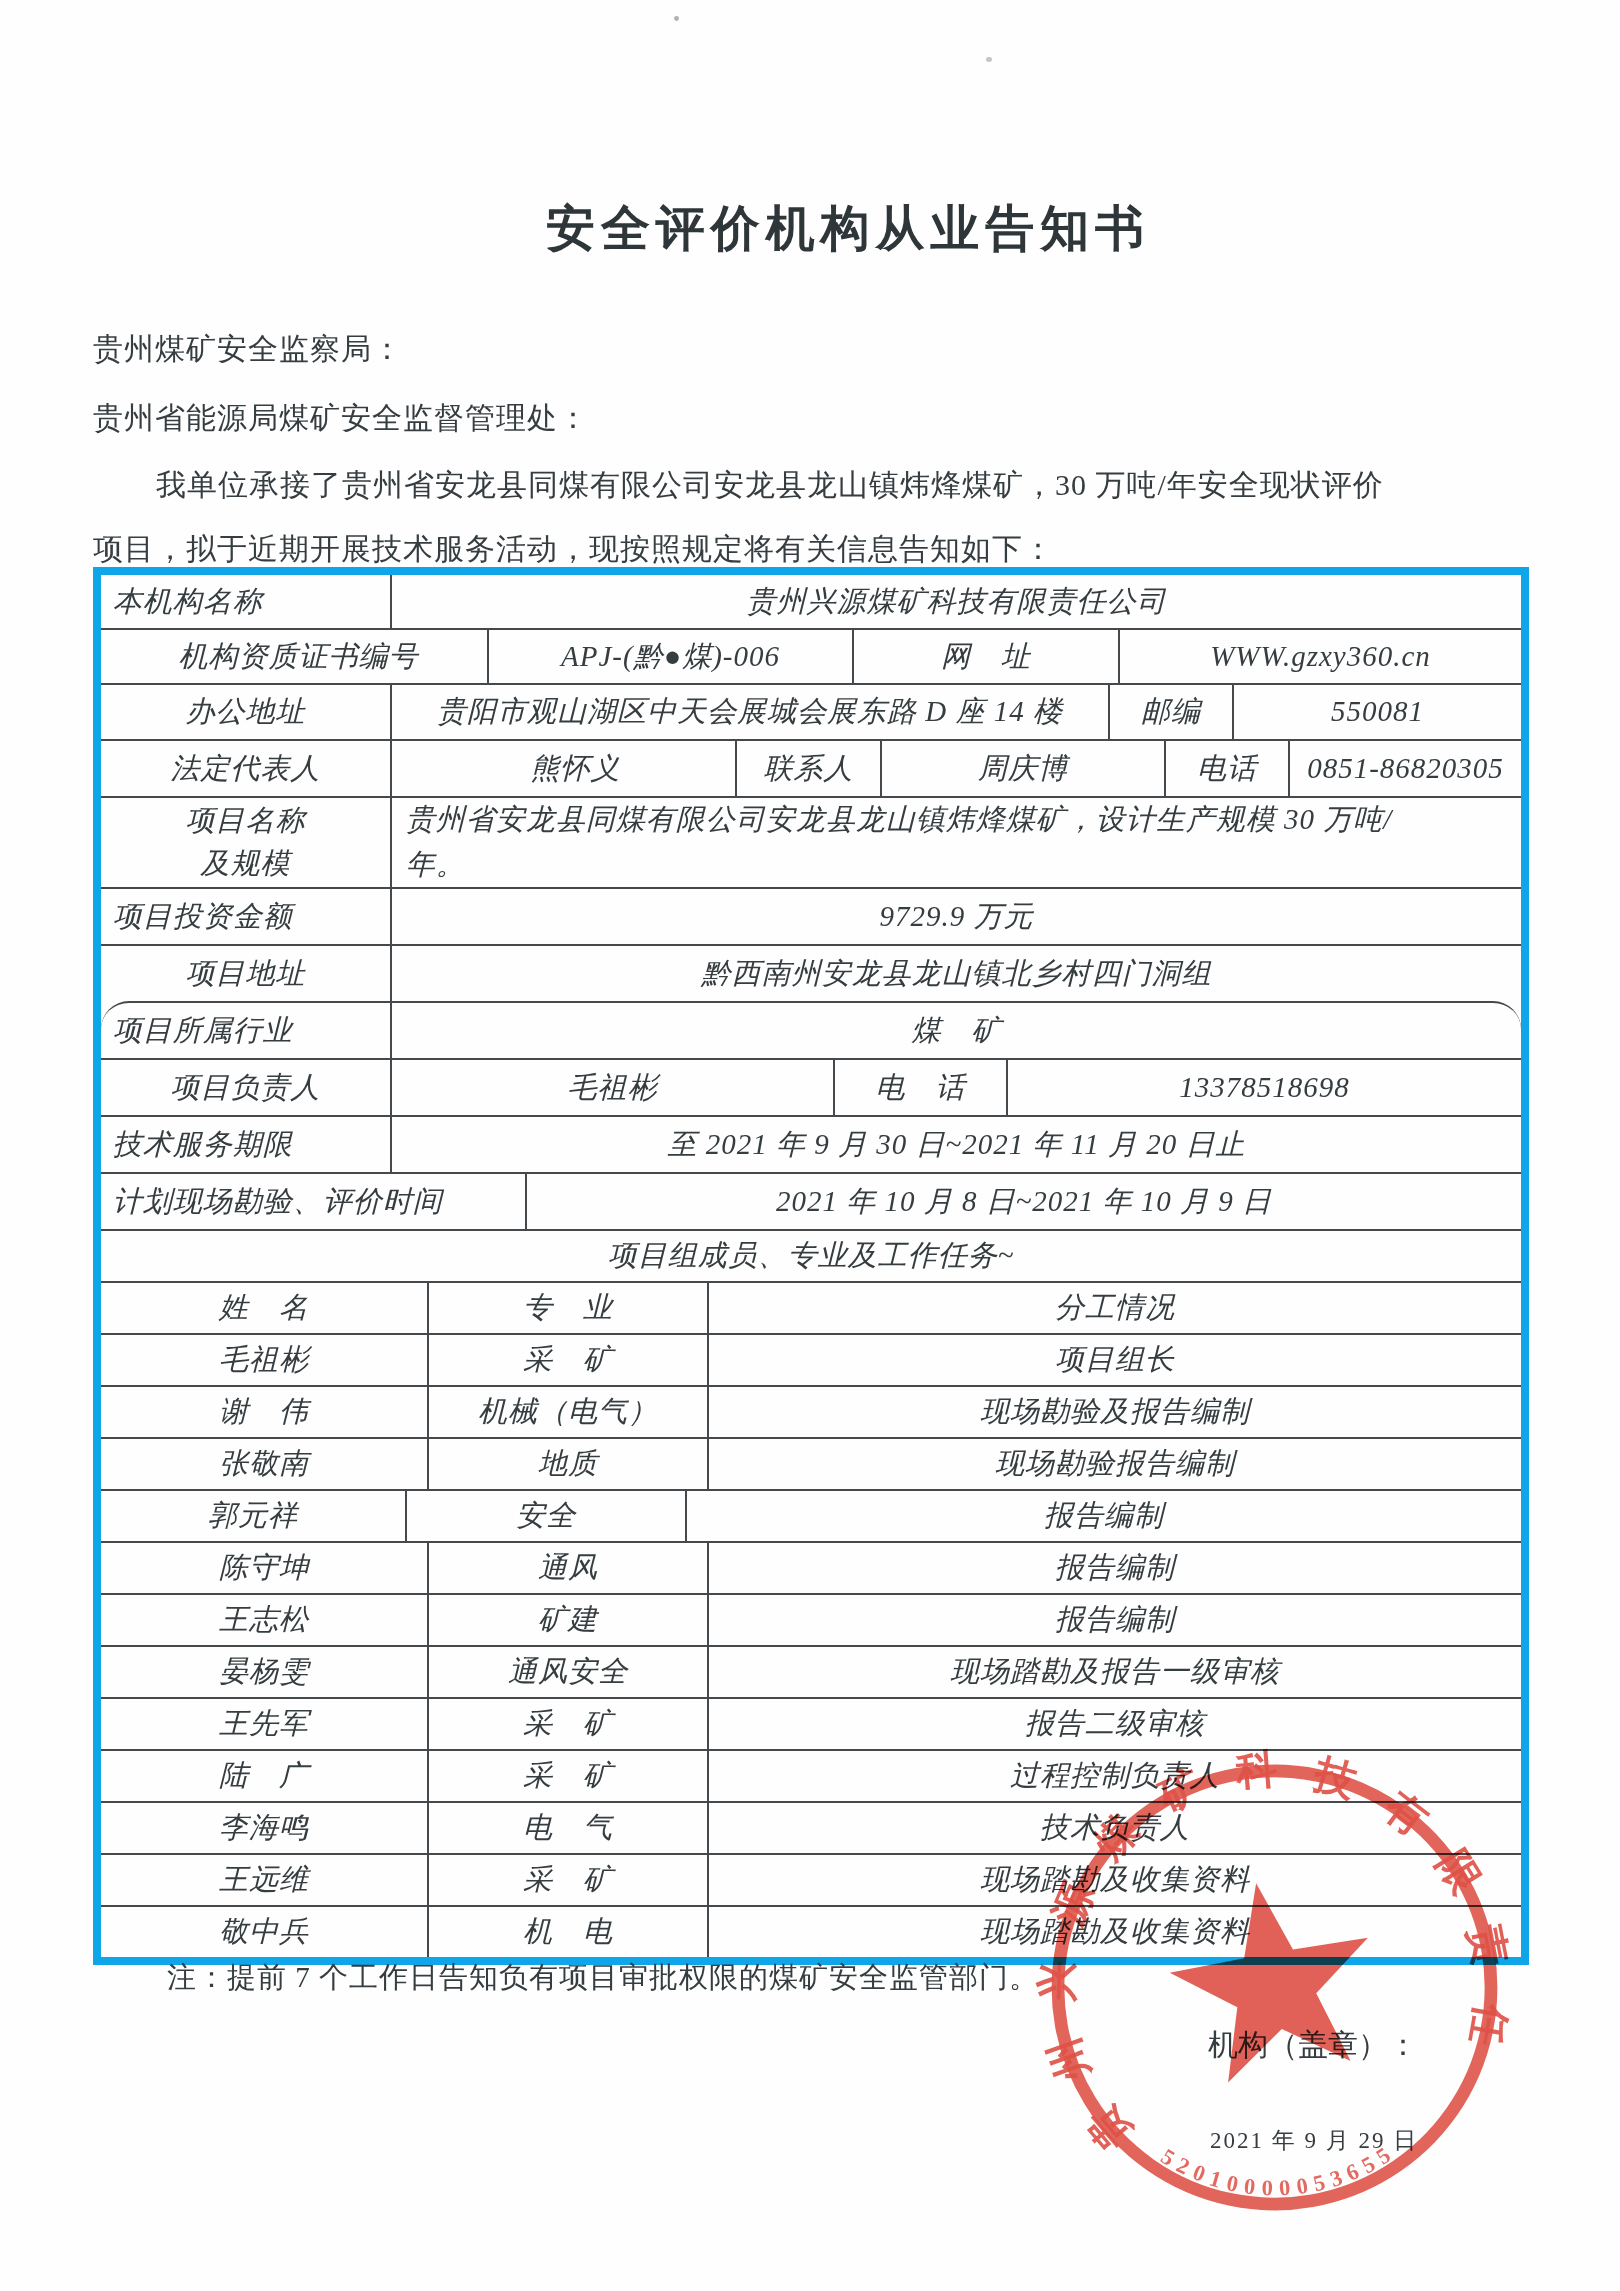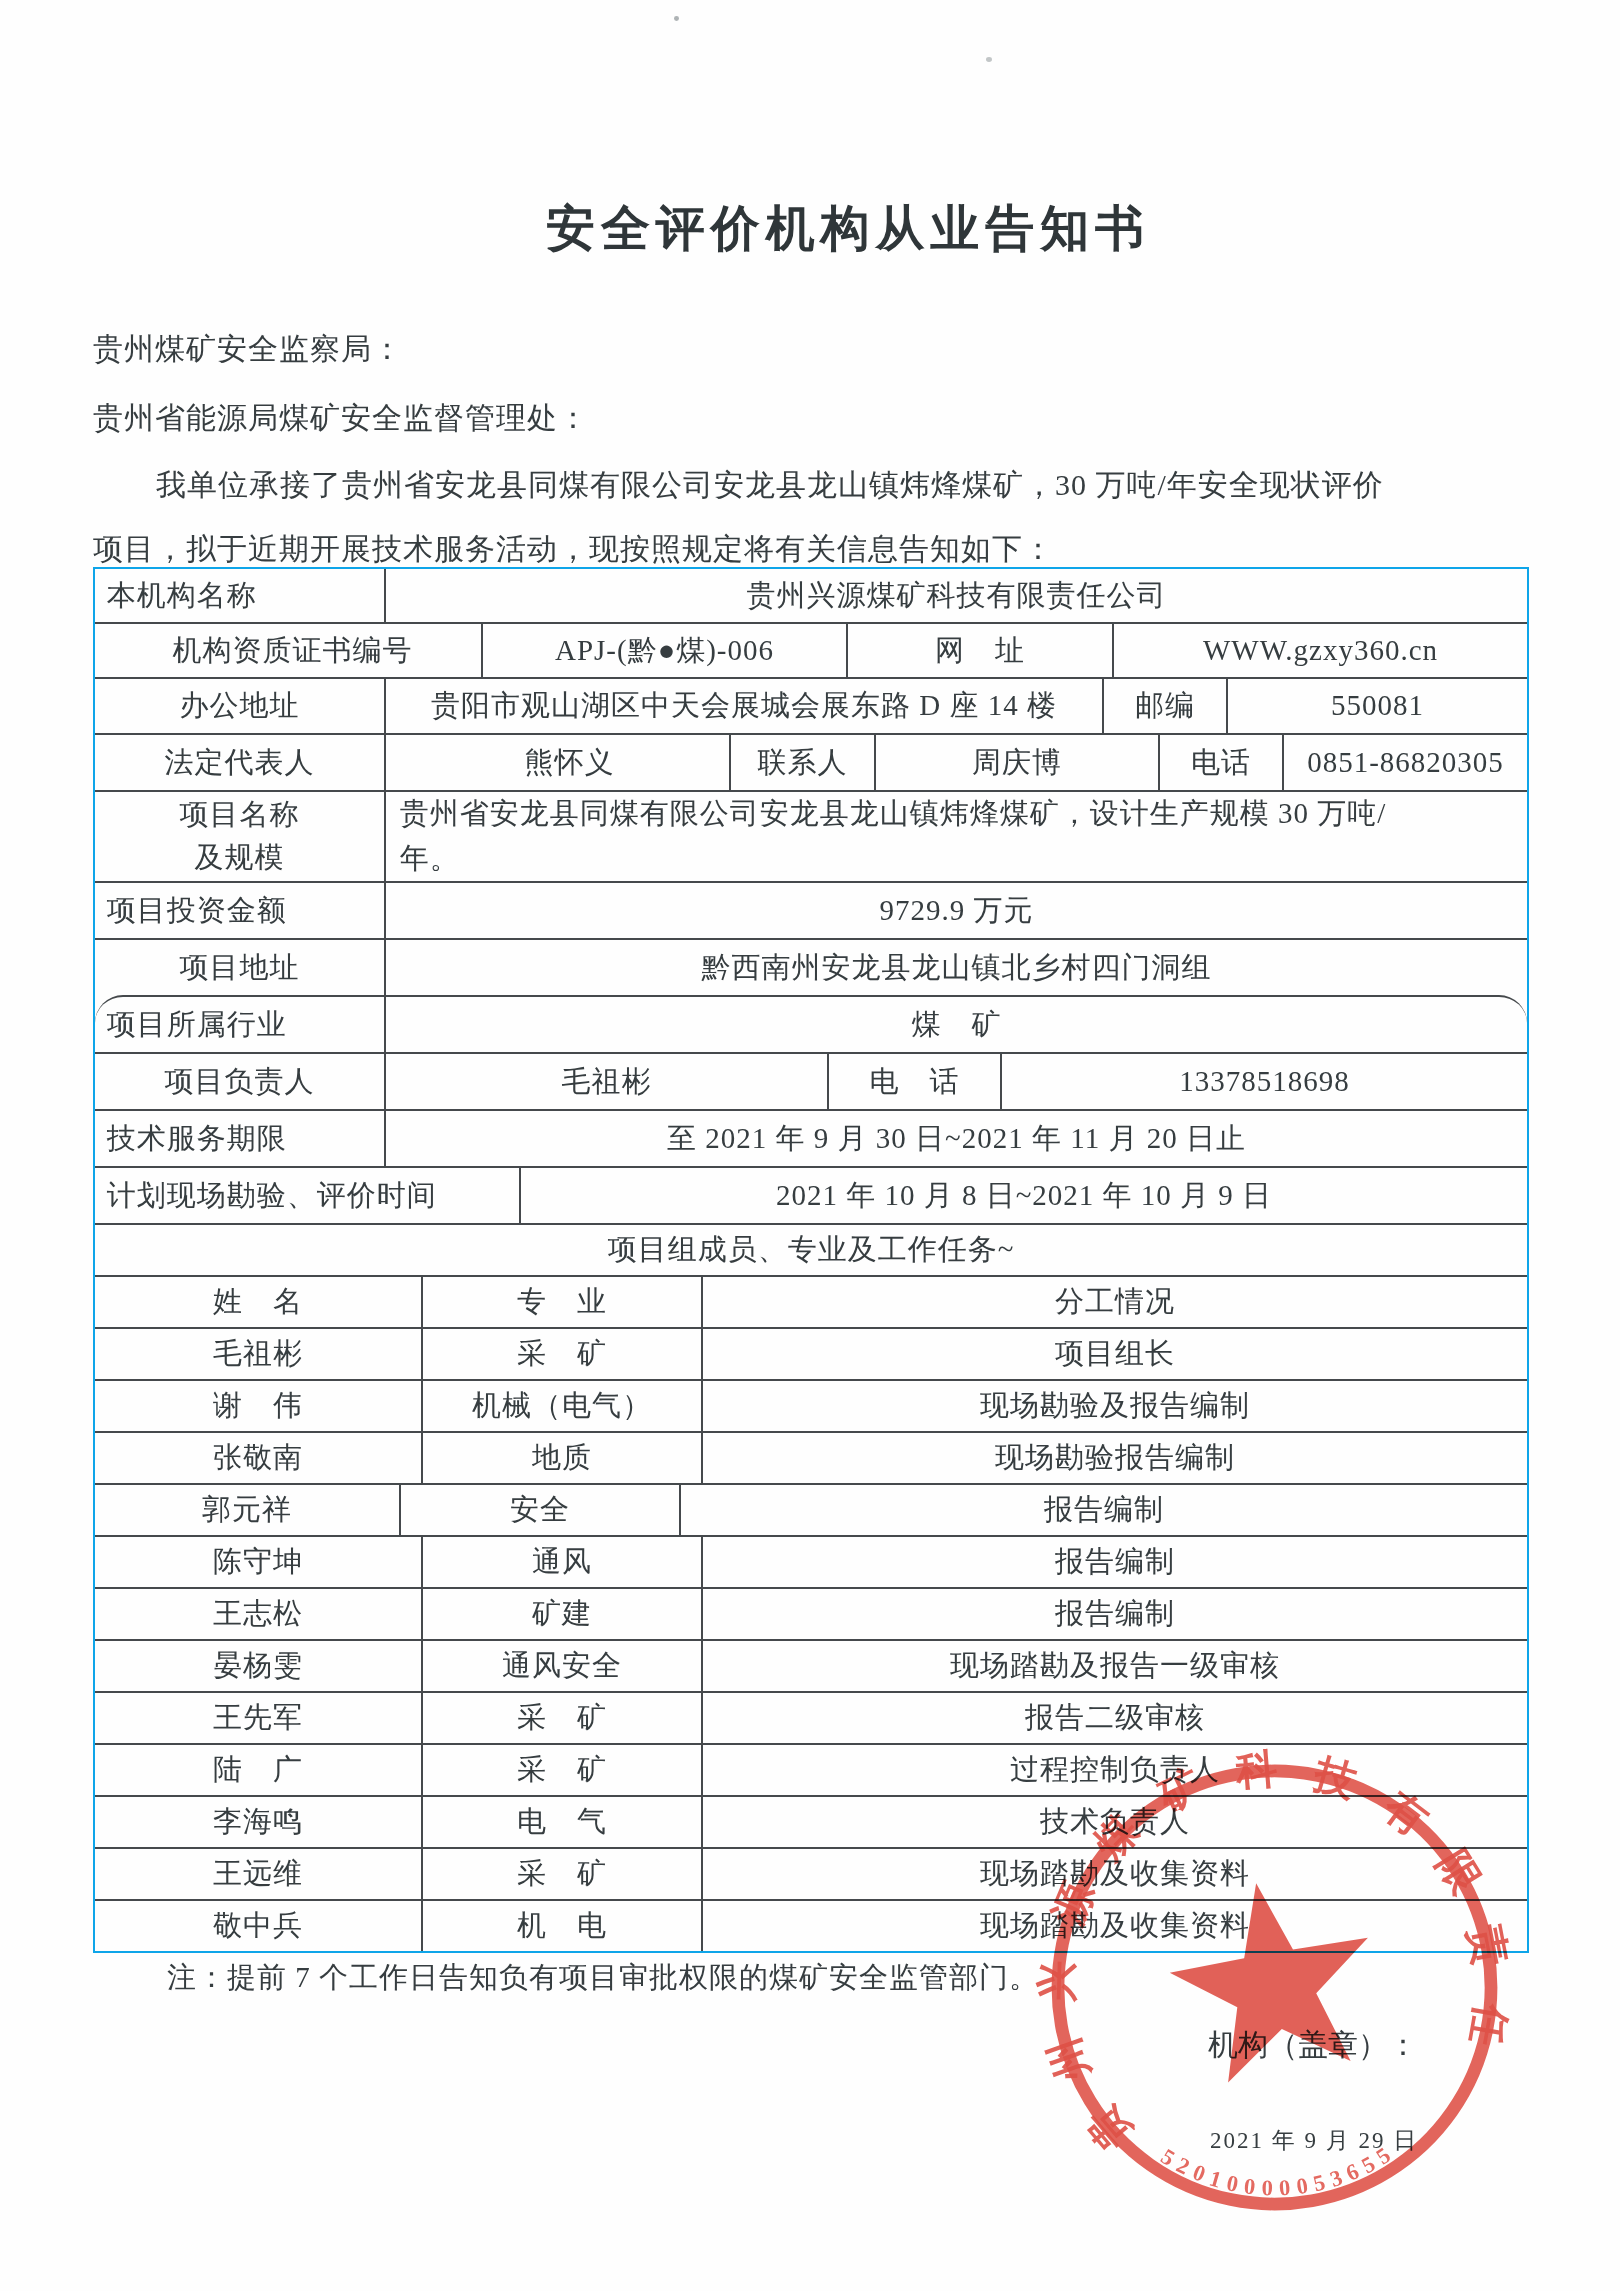--- a/index.html
+++ b/index.html
@@ -13,22 +13,23 @@
   .doc-title{
     left:0;top:196px;width:1620px;text-align:center;padding-left:76px;box-sizing:border-box;
     font-size:49px;font-weight:bold;letter-spacing:5.9px;color:#2f3639;
   }
   .salutation{left:93px;font-size:30px;letter-spacing:1px;}
   .intro-line{left:93px;font-size:30px;letter-spacing:1px;text-align:right;}
   .indent{padding-left:63px;}
   
   .info-table{
     left:93px;top:567px;width:1436px;
-    border:2px solid #0ea5e9;box-sizing:border-box;
+    border:8px solid #0ea5e9;box-sizing:border-box;
     background:transparent;
+    font-style:italic;
   }
   .trow{display:flex;width:100%;box-sizing:border-box;}
   .trow + .trow{border-top:2px solid #45494c;}
   .tc{
     box-sizing:border-box;display:flex;align-items:center;justify-content:center;
     font-size:29px;letter-spacing:1px;line-height:1.15;text-align:center;
   }
   .tc + .tc{border-left:2px solid #45494c;}
   .tl{justify-content:flex-start;text-align:left;padding-left:11.8px;}
   .grow{flex:1 1 auto;}

